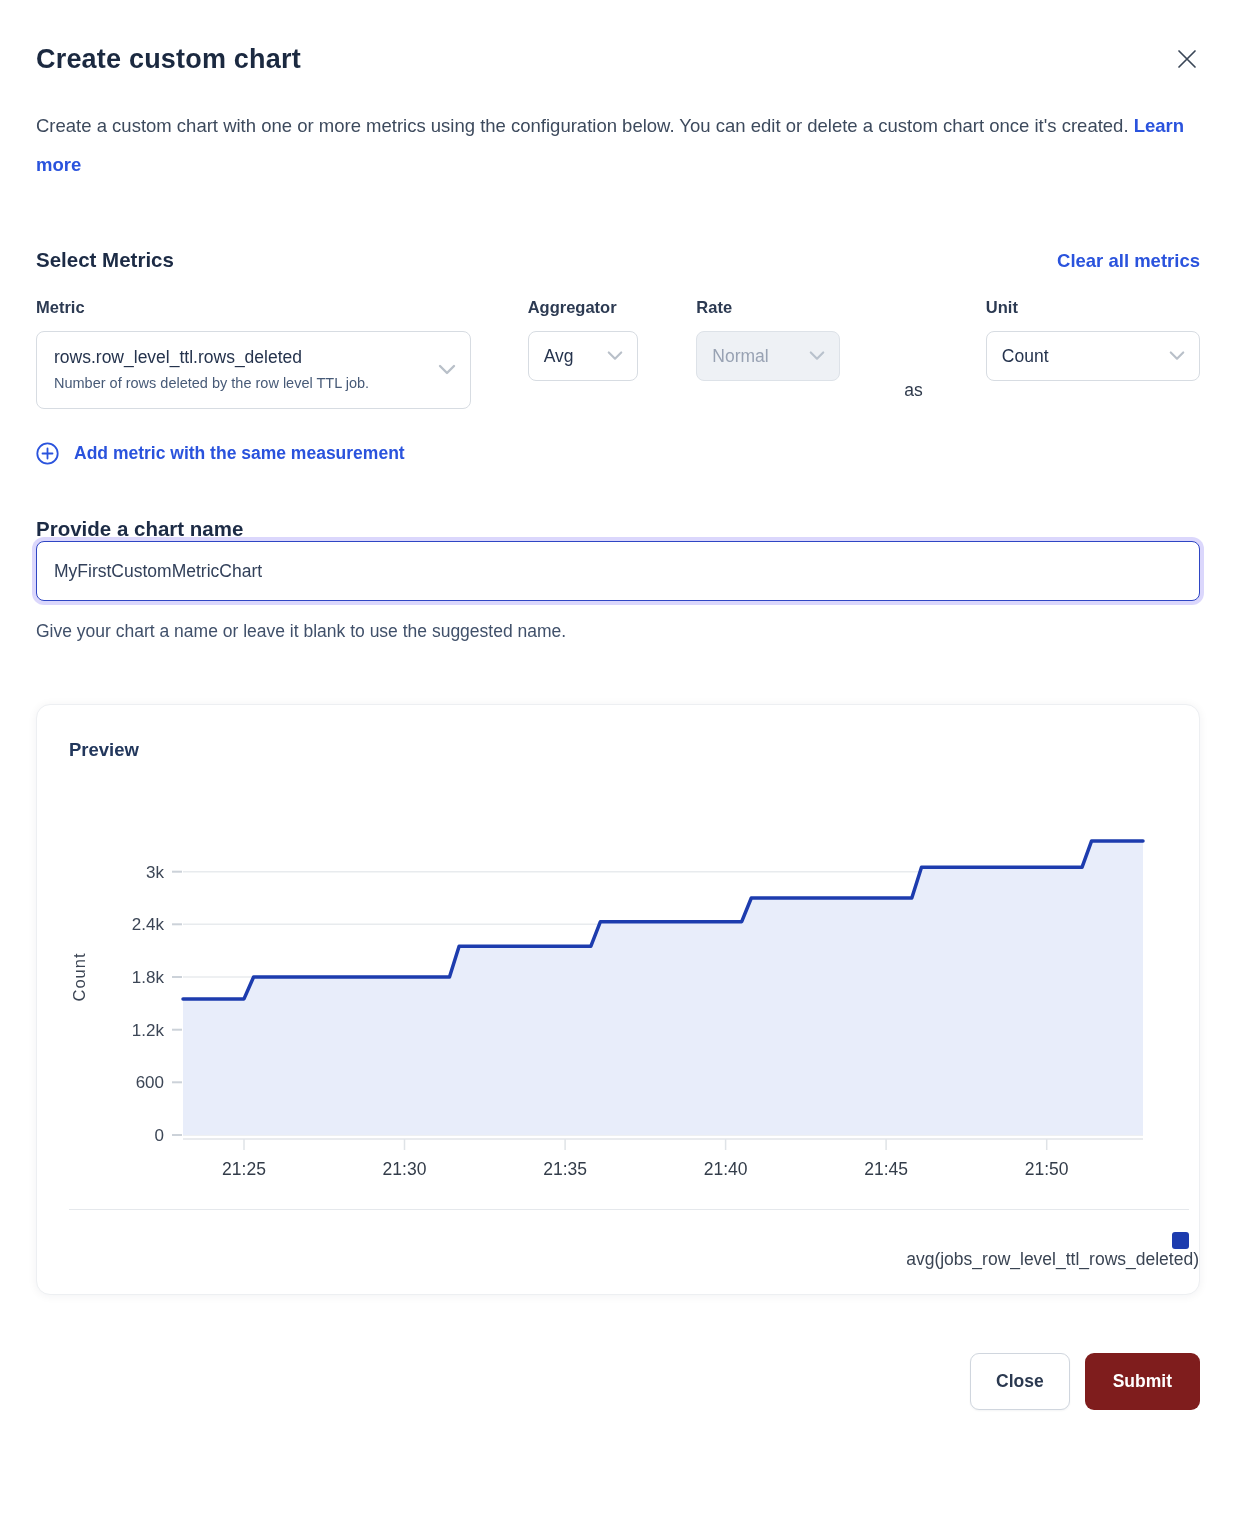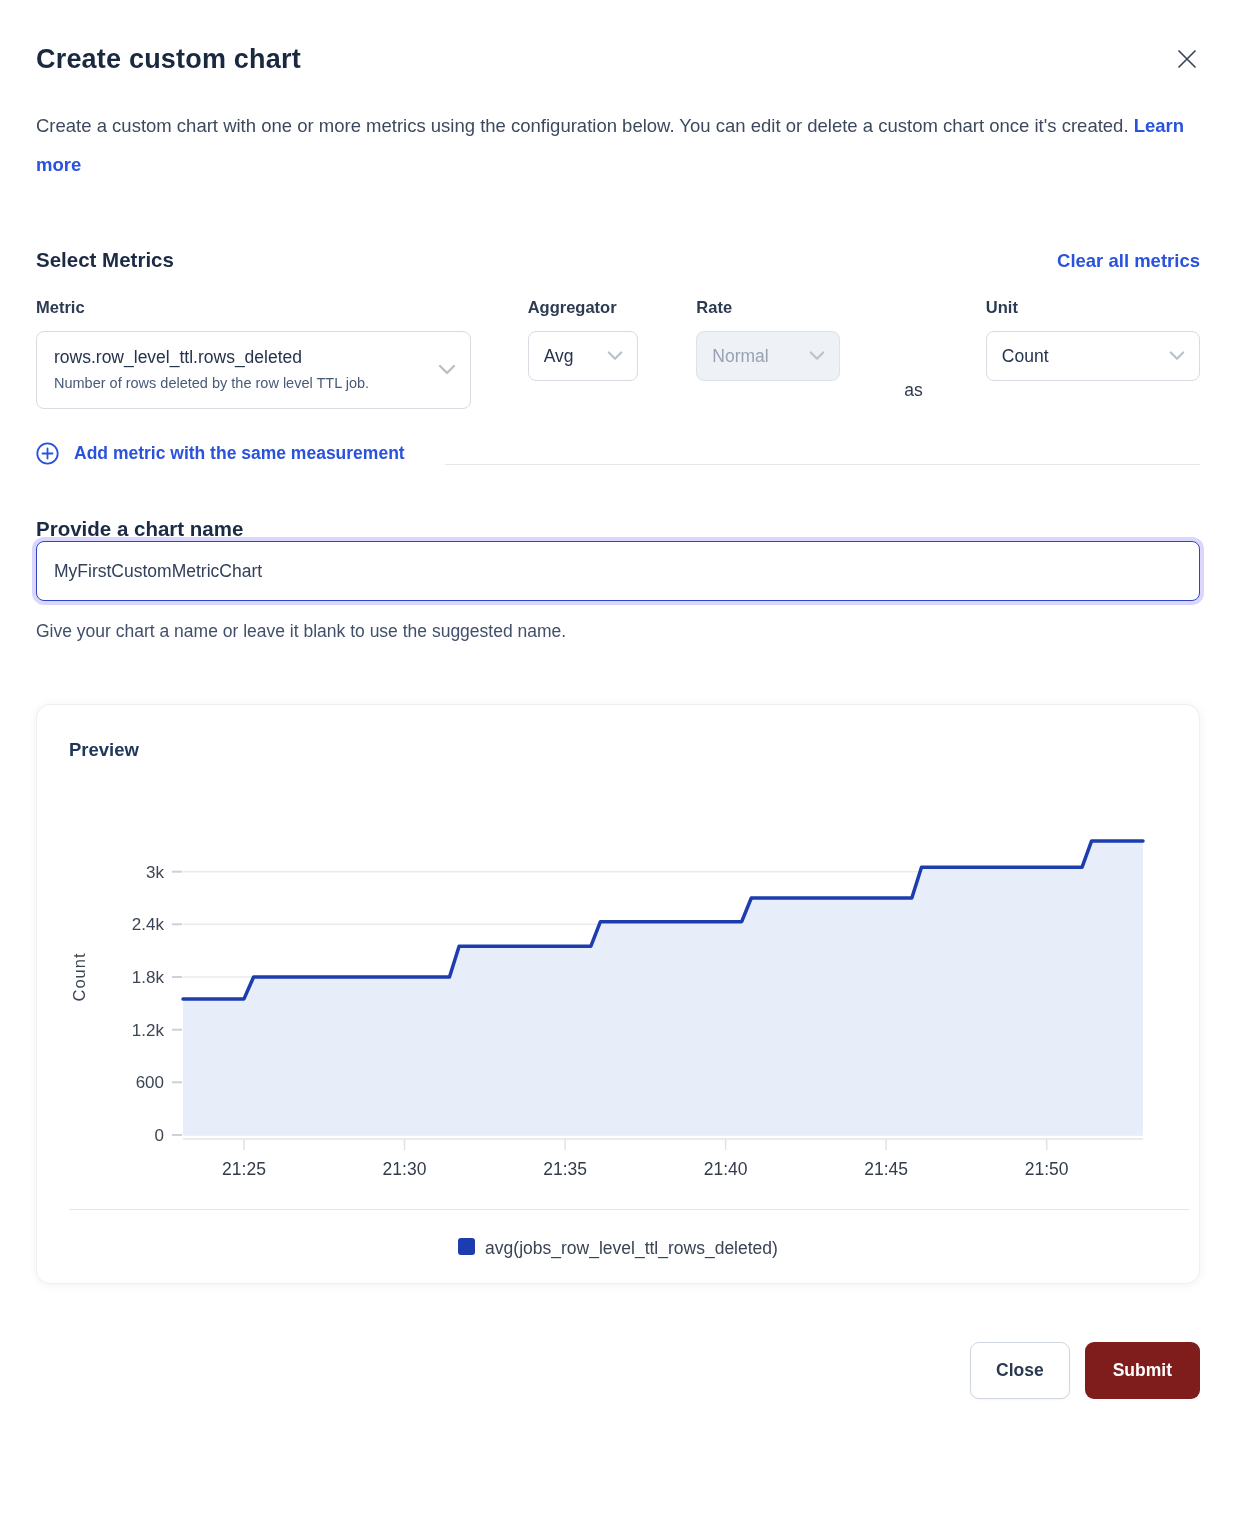--- a/index.html
+++ b/index.html
@@ -29,21 +29,21 @@
   .metric-desc { font-size:14.5px; color:#475a77; margin-top:6px; line-height:18px; }
   .small-box { height:50px; display:flex; align-items:center; padding:0 38px 0 15px; font-size:17.5px; color:#25334d; }
   .agg-col { width:123px; margin-left:14px; }
   .rate-col { width:160px; margin-left:15px; }
   .unit-col { width:238px; margin-left:20px; }
   .box-disabled { background:#eef1f5; border-color:#dde2e8; color:#98a2b3; cursor:default; }
   .box-disabled .chevron svg polyline { stroke:#b9c2cd; }
   .chevron { position:absolute; right:14px; top:50%; transform:translateY(-50%); line-height:0; }
   .as-cell { align-self:flex-end; padding-bottom:8px; margin-left:21px; font-size:17.5px; color:#2f3a4c; }
 
-  .add-row { margin-top:33px; display:flex; align-items:flex-end; }
+  .add-row { margin-top:33px; display:flex; align-items:flex-start;flex-direction:column; }
   .add-link { display:flex; align-items:center; cursor:pointer; }
   .add-label { margin-left:15px; font-size:17.5px; font-weight:700; color:#2a53dd; }
   .add-divider { flex:1; height:1px; background:#e4e7eb; margin-left:40px; }
 
   .name-heading { margin-top:52px; }
   .name-label { margin-top:38px; }
   .name-input {
     display:block; width:100%; height:60px; margin-top:0;
     border:1.5px solid #2f46c4; border-radius:8px;
     box-shadow:0 0 0 4px rgba(124,110,245,.28);
@@ -54,21 +54,21 @@
 
   .preview-card {
     margin-top:62px; border:1px solid #edeff2; border-radius:14px;
     box-shadow:0 1px 10px rgba(16,30,55,.06);
     padding:34px 0 24px; background:#fff;
   }
   .preview-heading { font-size:18.5px; font-weight:700; color:#22375c; padding-left:32px; }
   .chart-wrap { margin-top:22px; }
   svg.chart { display:block; margin-left:31px; font-family:"Liberation Sans", sans-serif; }
   .card-divider { height:1px; background:#e5e8ec; margin:26px 10px 0 32px; }
-  .legend-row { margin-top:28px; display:flex; justify-content:center; align-items:flex-start; }
+  .legend-row { margin-top:22px; display:flex; justify-content:center; align-items:flex-end;flex-direction:column; }
   .legend-swatch { width:17px; height:17px; border-radius:3px; background:#1d3cae; margin-right:10px; flex:none; }
   .legend-label { font-size:17.5px; color:#3a4453; }
 
   .footer { margin-top:58px; display:flex; justify-content:flex-end; gap:15px; }
   .btn { height:57px; border-radius:9px; font-family:"Liberation Sans", sans-serif; font-size:17.5px; cursor:pointer; }
   .btn-close { background:#fff; border:1px solid #d0d6de; color:#2b3950; font-weight:600; padding:0 25px; box-shadow:0 1px 2px rgba(16,30,55,.05); }
   .btn-submit { background:#7f1d1d; border:none; color:#fff; font-weight:700; padding:0 28px; }
 </style>
 </head>
 <body>

